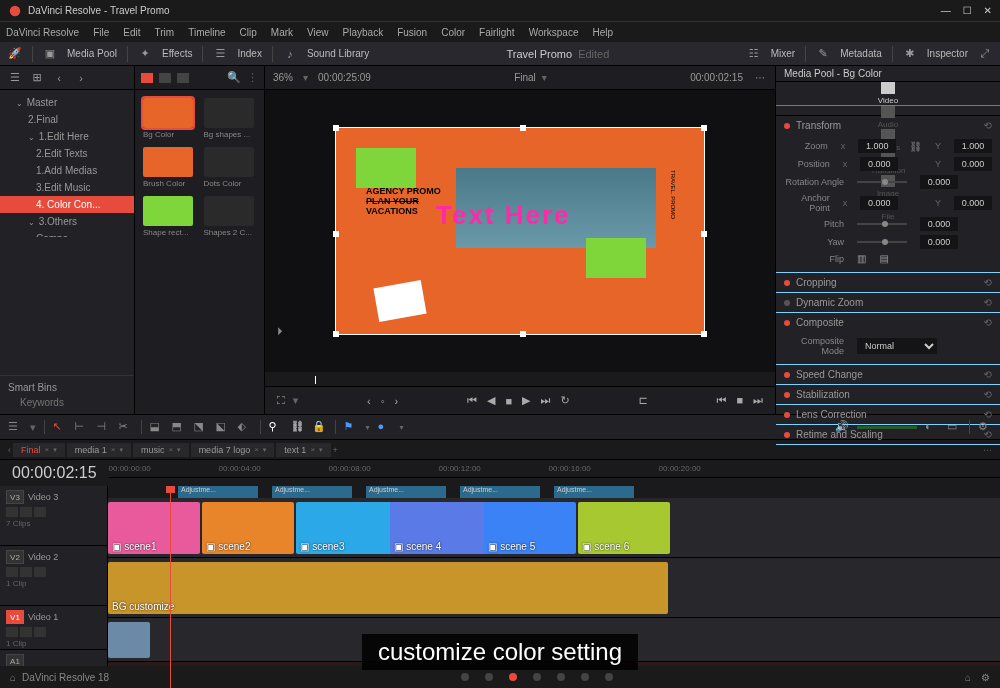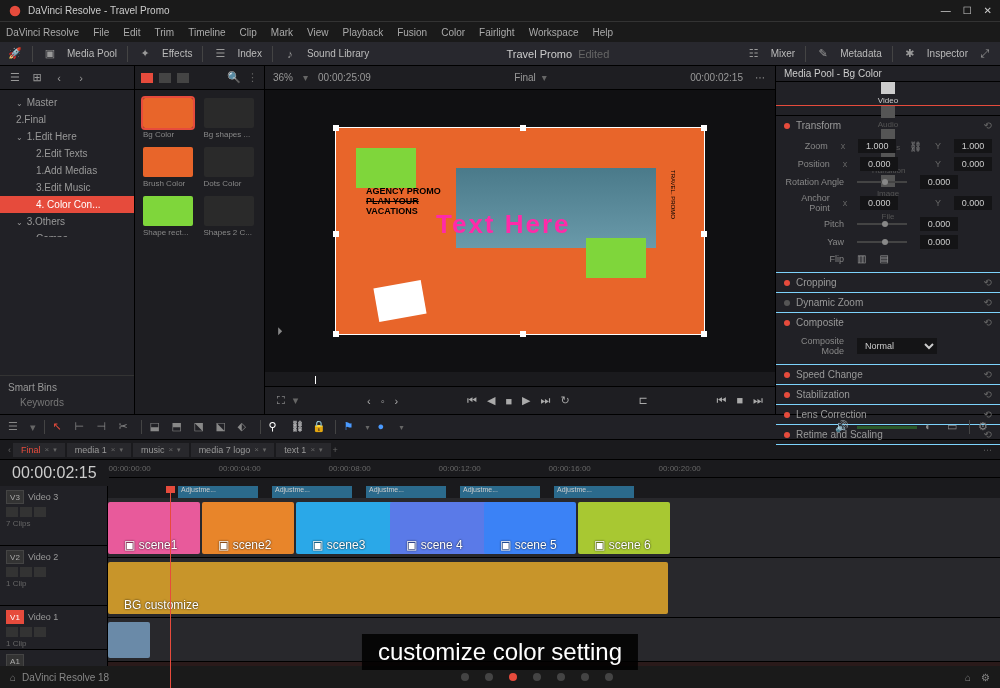--- a/index.html
+++ b/index.html
@@ -14,21 +14,21 @@
 .toolbar-group { display: flex; align-items: center; gap: 10px; }
 .toolbar-sep { width: 1px; height: 16px; background: #444; }
 .toolbar-label { color: #bbb; font-size: 10px; }
 .icon { width: 14px; height: 14px; display: inline-flex; align-items: center; justify-content: center; color: #999; }
 .icon svg { width: 100%; height: 100%; }
 .main-row { display: flex; height: 348px; }
 .sidebar { width: 135px; background: #212126; border-right: 1px solid #000; display: flex; flex-direction: column; }
 .sidebar-icons { height: 24px; display: flex; align-items: center; gap: 8px; padding: 0 8px; border-bottom: 1px solid #000; }
 .bin-tree { flex: 1; overflow: auto; padding: 4px 0; font-size: 10px; }
 .bin-item { padding: 3px 8px 3px 16px; cursor: pointer; color: #999; }
-.bin-item.l1 { padding-left: 16px; }
+.bin-item.l1 { padding-left: 28px; }
 .bin-item.l2 { padding-left: 36px; }
 .bin-item.active { background: #e64b3c; color: #fff; }
 .bin-chev { margin-right: 4px; font-size: 8px; }
 .smart-bins { border-top: 1px solid #333; padding: 6px 8px; font-size: 10px; }
 .media-panel { width: 130px; background: #1e1e22; border-right: 1px solid #000; }
 .media-header { height: 24px; display: flex; align-items: center; gap: 6px; padding: 0 6px; border-bottom: 1px solid #000; }
 .mini-icon { width: 12px; height: 10px; background: #444; }
 .media-grid { padding: 8px; display: grid; grid-template-columns: 1fr 1fr; gap: 8px; }
 .media-thumb { width: 50px; height: 30px; border-radius: 2px; }
 .media-thumb.sel { outline: 2px solid #e64b3c; }
@@ -79,21 +79,21 @@
 .track-mini { width: 12px; height: 10px; background: #333; cursor: pointer; }
 .track-sub { color: #666; font-size: 8px; margin-top: 2px; }
 .tracks-area { flex: 1; position: relative; overflow: hidden; }
 .ruler { height: 18px; background: #1a1a1d; border-bottom: 1px solid #000; position: relative; font-size: 8px; color: #666; }
 .ruler-tick { position: absolute; top: 4px; }
 .playhead { position: absolute; top: 0; width: 1px; height: 100%; background: #e64b3c; left: 62px; z-index: 10; }
 .playhead-top { position: absolute; top: -1px; left: -4px; width: 9px; height: 8px; background: #e64b3c; }
 .track-lane { height: 60px; border-bottom: 1px solid #000; position: relative; background: #28282c; }
 .track-lane.tall { height: 60px; }
 .clip { position: absolute; top: 4px; height: 52px; border-radius: 2px; overflow: hidden; cursor: pointer; }
-.clip-label { position: absolute; bottom: 2px; left: 16px; font-size: 12px; color: #fff; text-shadow: 0 0 2px #000; }
+.clip-label { position: absolute; bottom: 2px; left: 4px; font-size: 10px; color: #fff; text-shadow: 0 0 2px #000; }
 .adj-clip { position: absolute; top: 0; height: 12px; background: #2b6a8c; font-size: 7px; color: #ccc; padding: 0 3px; overflow: hidden; }
 .subtitle-overlay { position: absolute; bottom: 18px; left: 50%; transform: translateX(-50%); background: rgba(0,0,0,0.85); color: #fff; font-size: 24px; padding: 4px 16px; z-index: 100; }
 .bottom-bar { position: absolute; bottom: 0; left: 0; right: 0; height: 22px; background: #1a1a1a; display: flex; align-items: center; justify-content: space-between; padding: 0 10px; font-size: 10px; color: #888; }
 .page-nav { display: flex; gap: 16px; }
 .page-dot { width: 8px; height: 8px; border-radius: 50%; background: #444; cursor: pointer; }
 </style>
 </head>
 <body>
 
 <div class="titlebar">
@@ -245,21 +245,21 @@
     <div class="canvas-area">
       <div class="canvas">
         <div style="position:absolute;left:20px;top:20px;width:60px;height:40px;background:#7fd63b"></div>
         <div style="position:absolute;left:30px;top:58px;font-size:9px;font-weight:bold;color:#000">
           <div>AGENCY PROMO</div>
           <div style="text-decoration:line-through">PLAN YOUR</div>
           <div>VACATIONS</div>
         </div>
         <div style="position:absolute;left:120px;top:40px;width:200px;height:80px;background:linear-gradient(#4a7a8a,#6a9aaa)"></div>
         <div style="position:absolute;left:250px;top:110px;width:60px;height:40px;background:#7fd63b"></div>
-        <div style="position:absolute;left:100px;top:81px;font-size:26px;font-weight:bold;color:#ff2aa8;letter-spacing:2px">Text Here</div>
+        <div style="position:absolute;left:100px;top:72px;font-size:26px;font-weight:bold;color:#ff2aa8;letter-spacing:2px">Text Here</div>
         <div style="position:absolute;right:28px;top:42px;font-size:6px;color:#000;writing-mode:vertical-rl">TRAVEL. PROMO</div>
         <div style="position:absolute;left:40px;bottom:16px;width:48px;height:34px;background:#fff;transform:rotate(-10deg)"></div>
         <div class="canvas-handle" style="top:-3px;left:-3px"></div>
         <div class="canvas-handle" style="top:-3px;left:50%"></div>
         <div class="canvas-handle" style="top:-3px;right:-3px"></div>
         <div class="canvas-handle" style="top:50%;left:-3px"></div>
         <div class="canvas-handle" style="top:50%;right:-3px"></div>
         <div class="canvas-handle" style="bottom:-3px;left:-3px"></div>
         <div class="canvas-handle" style="bottom:-3px;left:50%"></div>
         <div class="canvas-handle" style="bottom:-3px;right:-3px"></div>

